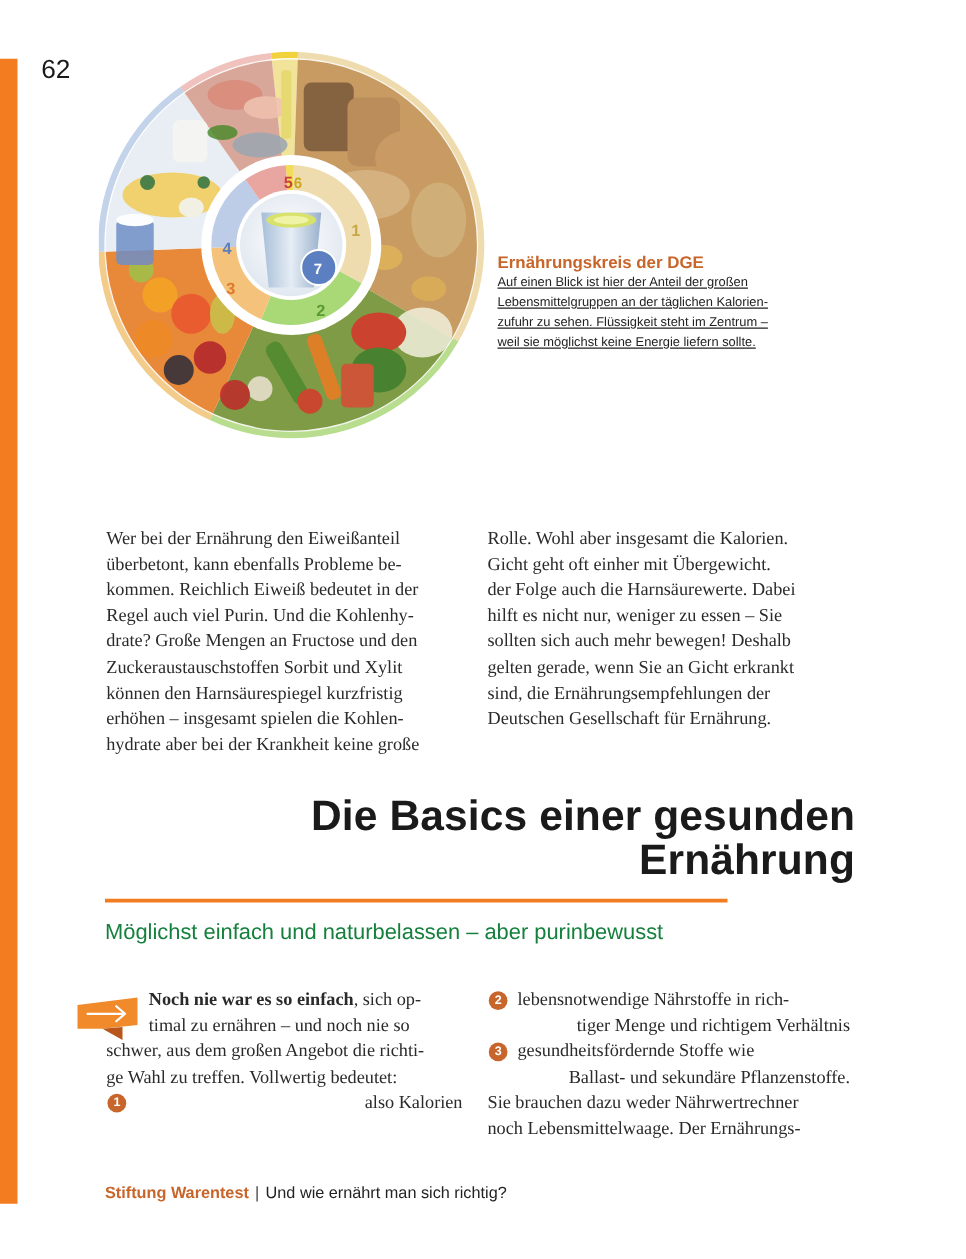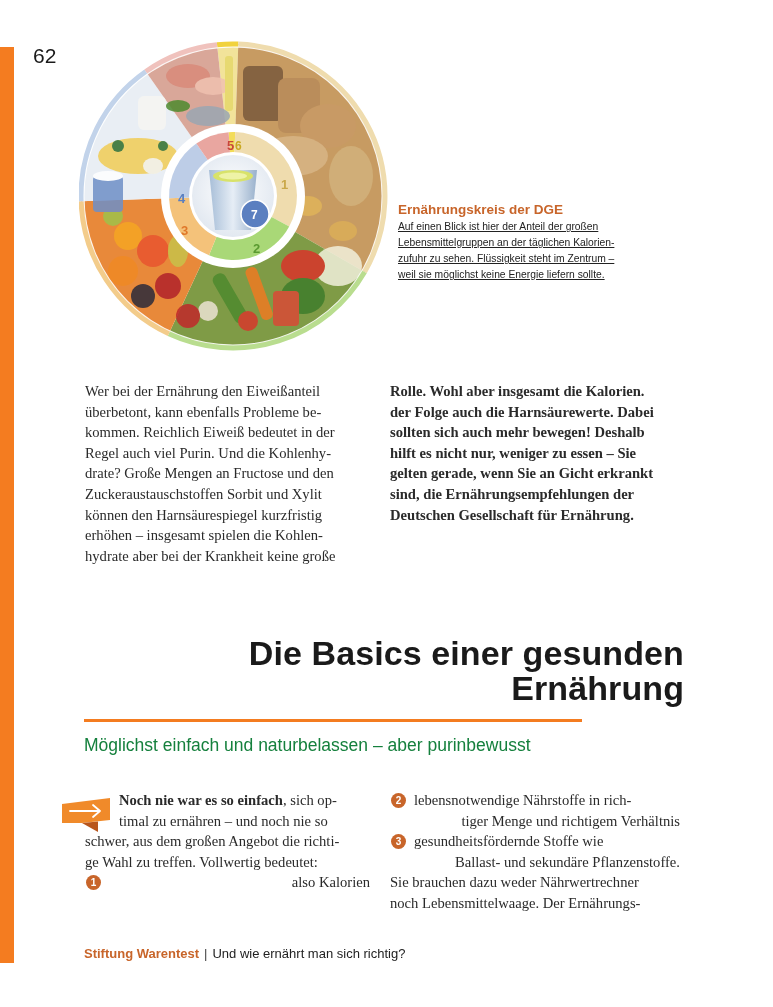--- a/index.html
+++ b/index.html
@@ -8,23 +8,23 @@
 
   .side-bar { position: absolute; left: 0; top: 47px; width: 14px; height: 916px; background: #f47c20; }
   .page-number { position: absolute; left: 33px; top: 44px; font-family: "Liberation Sans", sans-serif; font-size: 21px; color: #1a1a1a; }
 
   .dge-circle { position: absolute; left: 79px; top: 41px; width: 310px; height: 312px; }
 
   .caption { position: absolute; left: 398px; top: 201px; width: 290px; font-family: "Liberation Sans", sans-serif; }
   .caption-title { font-size: 13.5px; font-weight: bold; color: #c8652a; line-height: 17px; }
   .caption-text { font-size: 10.3px; color: #222; line-height: 16px; margin-top: 1px; text-decoration: underline; }
 
-  .body-col { position: absolute; font-family: "Liberation Serif", serif; font-size: 14.6px; line-height: 20.6px; color: #2a2a2a; text-align: justify; }
+  .body-col { position: absolute; font-family: "Liberation Serif", serif; font-size: 14.6px; line-height: 20.6px; color: #2a2a2a; text-align: justify; margin-top: 40px; }
   .col-left-1 { left: 85px; top: 381px; width: 283px; }
-  .col-right-1 { left: 390px; top: 381px; width: 285px; font-weight: bold; }
+  .col-right-1 { left: 390px; top: 381px; width: 285px; }
 
   .section-title { position: absolute; left: 84px; top: 636px; width: 600px; font-family: "Liberation Sans", sans-serif; font-weight: bold; font-size: 34px; line-height: 35px; color: #1a1a1a; letter-spacing: 0.1px; text-align: right; }
   .section-rule { position: absolute; left: 84px; top: 719px; width: 498px; height: 3px; background: #f47c20; }
   .section-subtitle { position: absolute; left: 84px; top: 735px; font-family: "Liberation Sans", sans-serif; font-size: 17.5px; color: #15803d; }
 
   .arrow-flag { position: absolute; left: 60px; top: 796px; width: 52px; height: 38px; }
 
   .intro-col { position: absolute; font-family: "Liberation Serif", serif; font-size: 14.6px; line-height: 20.6px; color: #2a2a2a; }
   .col-left-2 { left: 85px; top: 790px; width: 285px; }
   .col-right-2 { left: 390px; top: 790px; width: 290px; }
@@ -163,23 +163,24 @@
   <span class="line">Regel auch viel Purin. Und die Kohlenhy-</span>
   <span class="line">drate? Große Mengen an Fructose und den</span>
   <span class="line">Zuckeraustauschstoffen Sorbit und Xylit</span>
   <span class="line">können den Harnsäurespiegel kurzfristig</span>
   <span class="line">erhöhen – insgesamt spielen die Kohlen-</span>
   <span class="line">hydrate aber bei der Krankheit keine große</span>
 </div>
 
 <div class="body-col col-right-1">
   <span class="line">Rolle. Wohl aber insgesamt die Kalorien.</span>
+  <span class="line">Gicht geht oft einher mit Übergewicht.</span>
   <span class="line">der Folge auch die Harnsäurewerte. Dabei</span>
+  <span class="line">hilft es nicht nur, weniger zu essen – Sie</span>
   <span class="line">sollten sich auch mehr bewegen! Deshalb</span>
-  <span class="line">hilft es nicht nur, weniger zu essen – Sie</span>
   <span class="line">gelten gerade, wenn Sie an Gicht erkrankt</span>
   <span class="line">sind, die Ernährungsempfehlungen der</span>
   <span class="line">Deutschen Gesellschaft für Ernährung.</span>
 </div>
 
 <h1 class="section-title">
   <span class="line">Die Basics einer gesunden</span>
   <span class="line">Ernährung</span>
 </h1>
 <div class="section-rule"></div>

